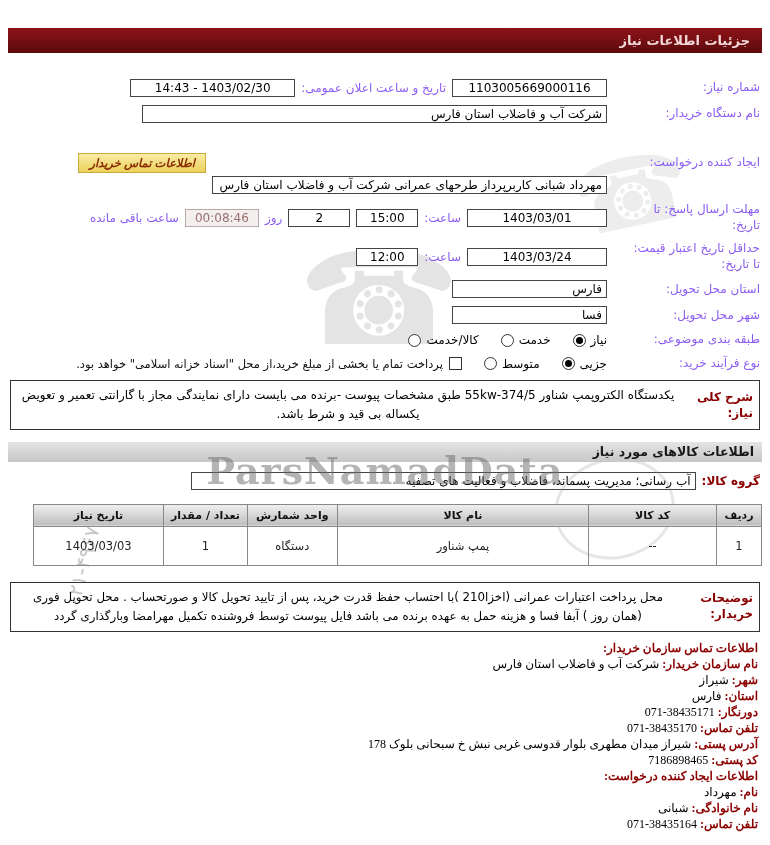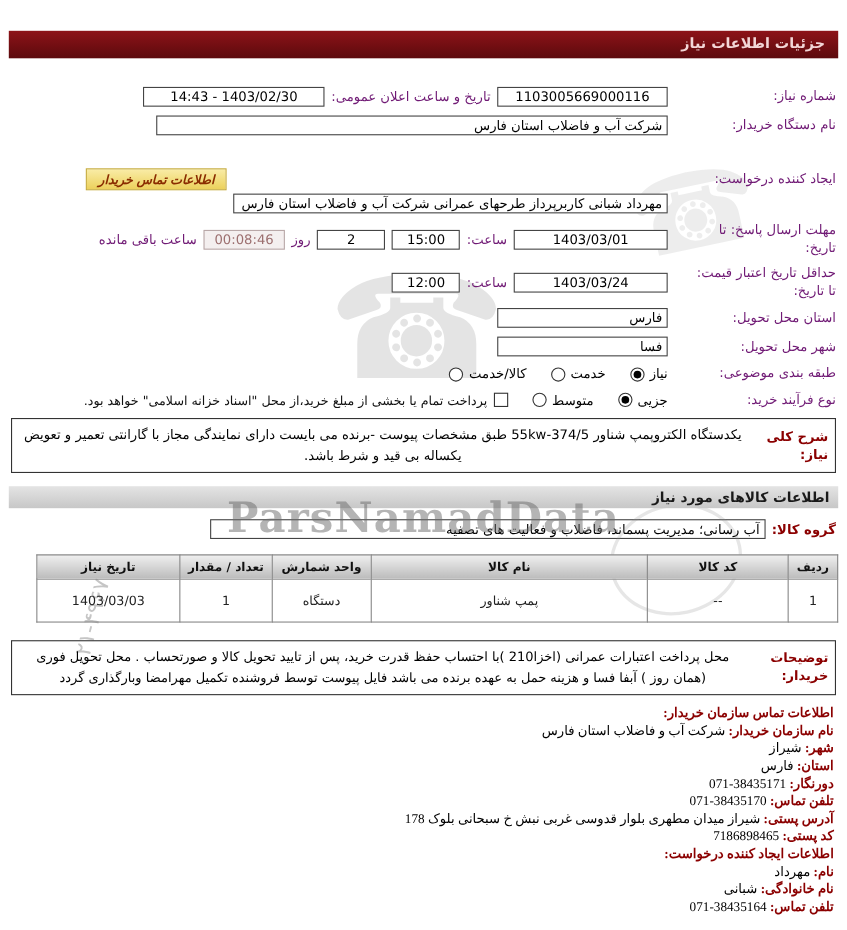--- a/index.html
+++ b/index.html
@@ -6,21 +6,21 @@
   body{width:770px;height:845px;font-family:"DejaVu Sans",sans-serif;overflow:hidden;}
   .page{position:relative;width:770px;height:845px;direction:rtl;}
 
   
   .titlebar{margin:28px 8px 0 8px;height:25px;background:linear-gradient(#8d1318,#5c0a0d);
     color:#f3d7d7;font-weight:bold;font-size:13px;display:flex;align-items:center;
     padding:0 12px;box-sizing:border-box;position:relative;z-index:2;}
 
   .form{margin-top:26px;position:relative;z-index:2;}
   .row{display:flex;align-items:center;gap:6px;padding:0 10px;margin-bottom:8px;font-size:12px;}
-  .lbl{color:#701a75;}
+  .lbl{color:#8b5cf6;}
   .lbl.col{width:132px;flex:none;line-height:1.3;margin-left:15px;}
   .lbl.bold{color:#8b0000;font-weight:bold;}
   .inp{border:1px solid #444;background:#fff;min-height:18px;display:flex;align-items:center;
     padding:0 4px;box-sizing:border-box;font-size:12px;color:#000;}
   .center{justify-content:center;}
   .ltr{direction:ltr;}
   .w155{width:155px;flex:none;} .w165{width:165px;flex:none;} .w465{width:465px;flex:none;}
   .w395{width:395px;flex:none;margin-top:45px;} .w140{width:140px;flex:none;} .w62{width:62px;flex:none;}
   .w505{width:505px;flex:none;}
 

